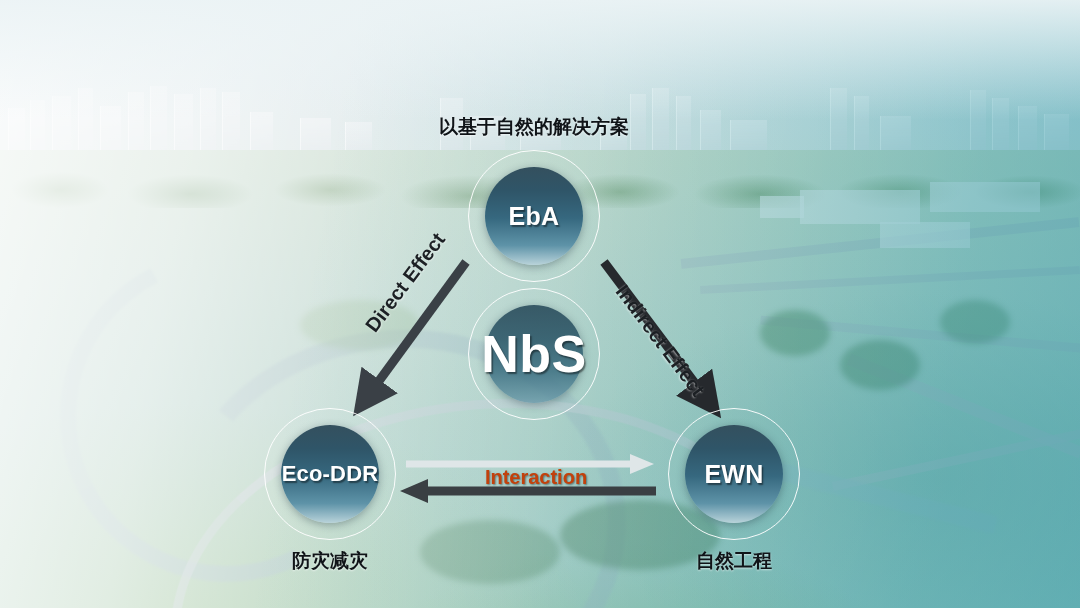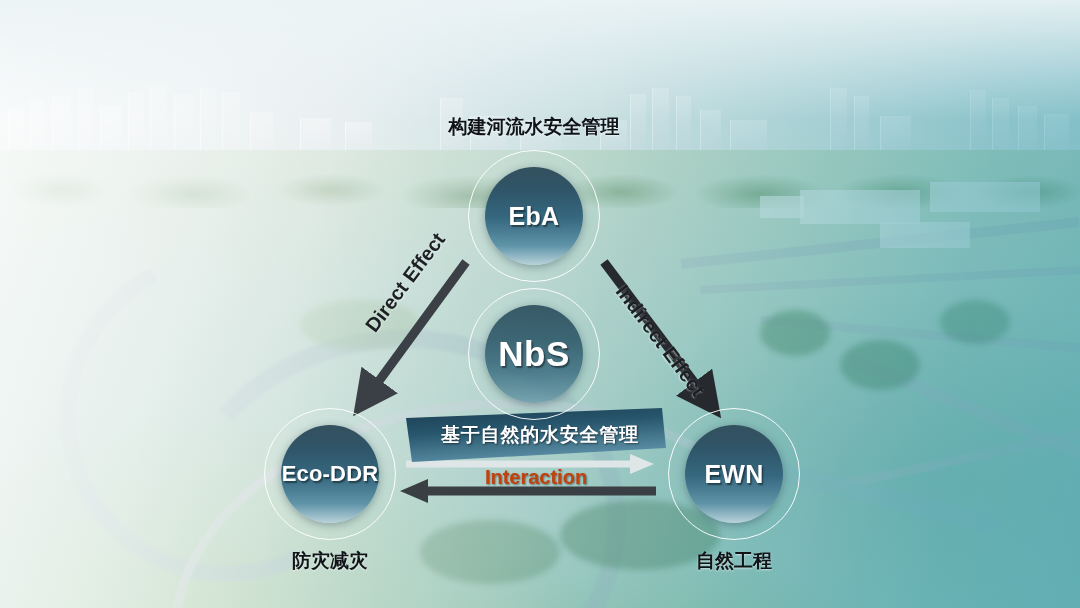--- a/index.html
+++ b/index.html
@@ -186,21 +186,21 @@
   #node-eba .disc-label { font-size: 25px; letter-spacing: 0.3px; }
   #node-eba .cap { left: -64px; top: -36px; font-size: 19px; }
 
   
   #node-nbs { left: 468px; top: 288px; width: 132px; height: 132px; }
   #node-nbs .ring { left: 0; top: 0; width: 132px; height: 132px; }
   #node-nbs .disc {
     left: 17px; top: 17px; width: 98px; height: 98px;
     background: linear-gradient(180deg, rgba(38,72,88,0.88) 0%, rgba(39,82,100,0.85) 35%, rgba(52,104,124,0.8) 68%, rgba(96,146,164,0.72) 100%);
   }
-  #node-nbs .disc-label { font-size: 35px; letter-spacing: 0.5px; }
+  #node-nbs .disc-label { font-size: 52px; letter-spacing: 0.5px; }
 
   
   #node-ecoddr { left: 264px; top: 408px; width: 132px; height: 132px; }
   #node-ecoddr .ring { left: 0; top: 0; width: 132px; height: 132px; }
   #node-ecoddr .disc { left: 17px; top: 17px; width: 98px; height: 98px; }
   #node-ecoddr .disc-label { font-size: 22px; letter-spacing: 0.2px; }
   #node-ecoddr .cap { left: -64px; top: 140px; }
 
   
   #node-ewn { left: 668px; top: 408px; width: 132px; height: 132px; }
@@ -342,41 +342,28 @@
       <g>
         <line x1="424" y1="491" x2="656" y2="491" stroke="#3a3f43" stroke-width="9"></line>
         <path d="M428,479 L400,491 L428,503 Z" fill="#3a3f43"></path>
       </g>
     </svg>
 
     <div class="diag-label" style="left:370px; top:318px; transform: rotate(-53deg); transform-origin: left center;">Direct Effect</div>
 
     <div class="diag-label" style="left:620px; top:276px; transform: rotate(53deg); transform-origin: left center;">Indirect Effect</div>
 
-    <div id="banner">
-      <svg width="264" height="54" viewBox="0 0 264 54" style="position:absolute; left:0; top:0;">
-        <defs>
-          <linearGradient id="ribGrad" x1="0" y1="0" x2="0.35" y2="1">
-            <stop offset="0%" stop-color="#1c3d52"></stop>
-            <stop offset="45%" stop-color="#27566d"></stop>
-            <stop offset="100%" stop-color="#5c90a6"></stop>
-          </linearGradient>
-        </defs>
-        <path d="M2,10 L258,0 L262,40 L8,54 Z" fill="url(#ribGrad)"></path>
-      </svg>
-      <div class="ribbon-text">基于自然的水安全管理</div>
-    </div>
 
     <div id="interaction-label">Interaction</div>
 
     <div class="node" id="node-eba">
       <div class="ring"></div>
       <div class="disc"></div>
       <div class="disc-label">EbA</div>
-      <div class="cap">构建河流水安全管理</div>
+      <div class="cap">以基于自然的解决方案</div>
     </div>
 
     <div class="node" id="node-nbs">
       <div class="ring"></div>
       <div class="disc"></div>
       <div class="disc-label">NbS</div>
     </div>
 
     <div class="node" id="node-ecoddr">
       <div class="ring"></div>

